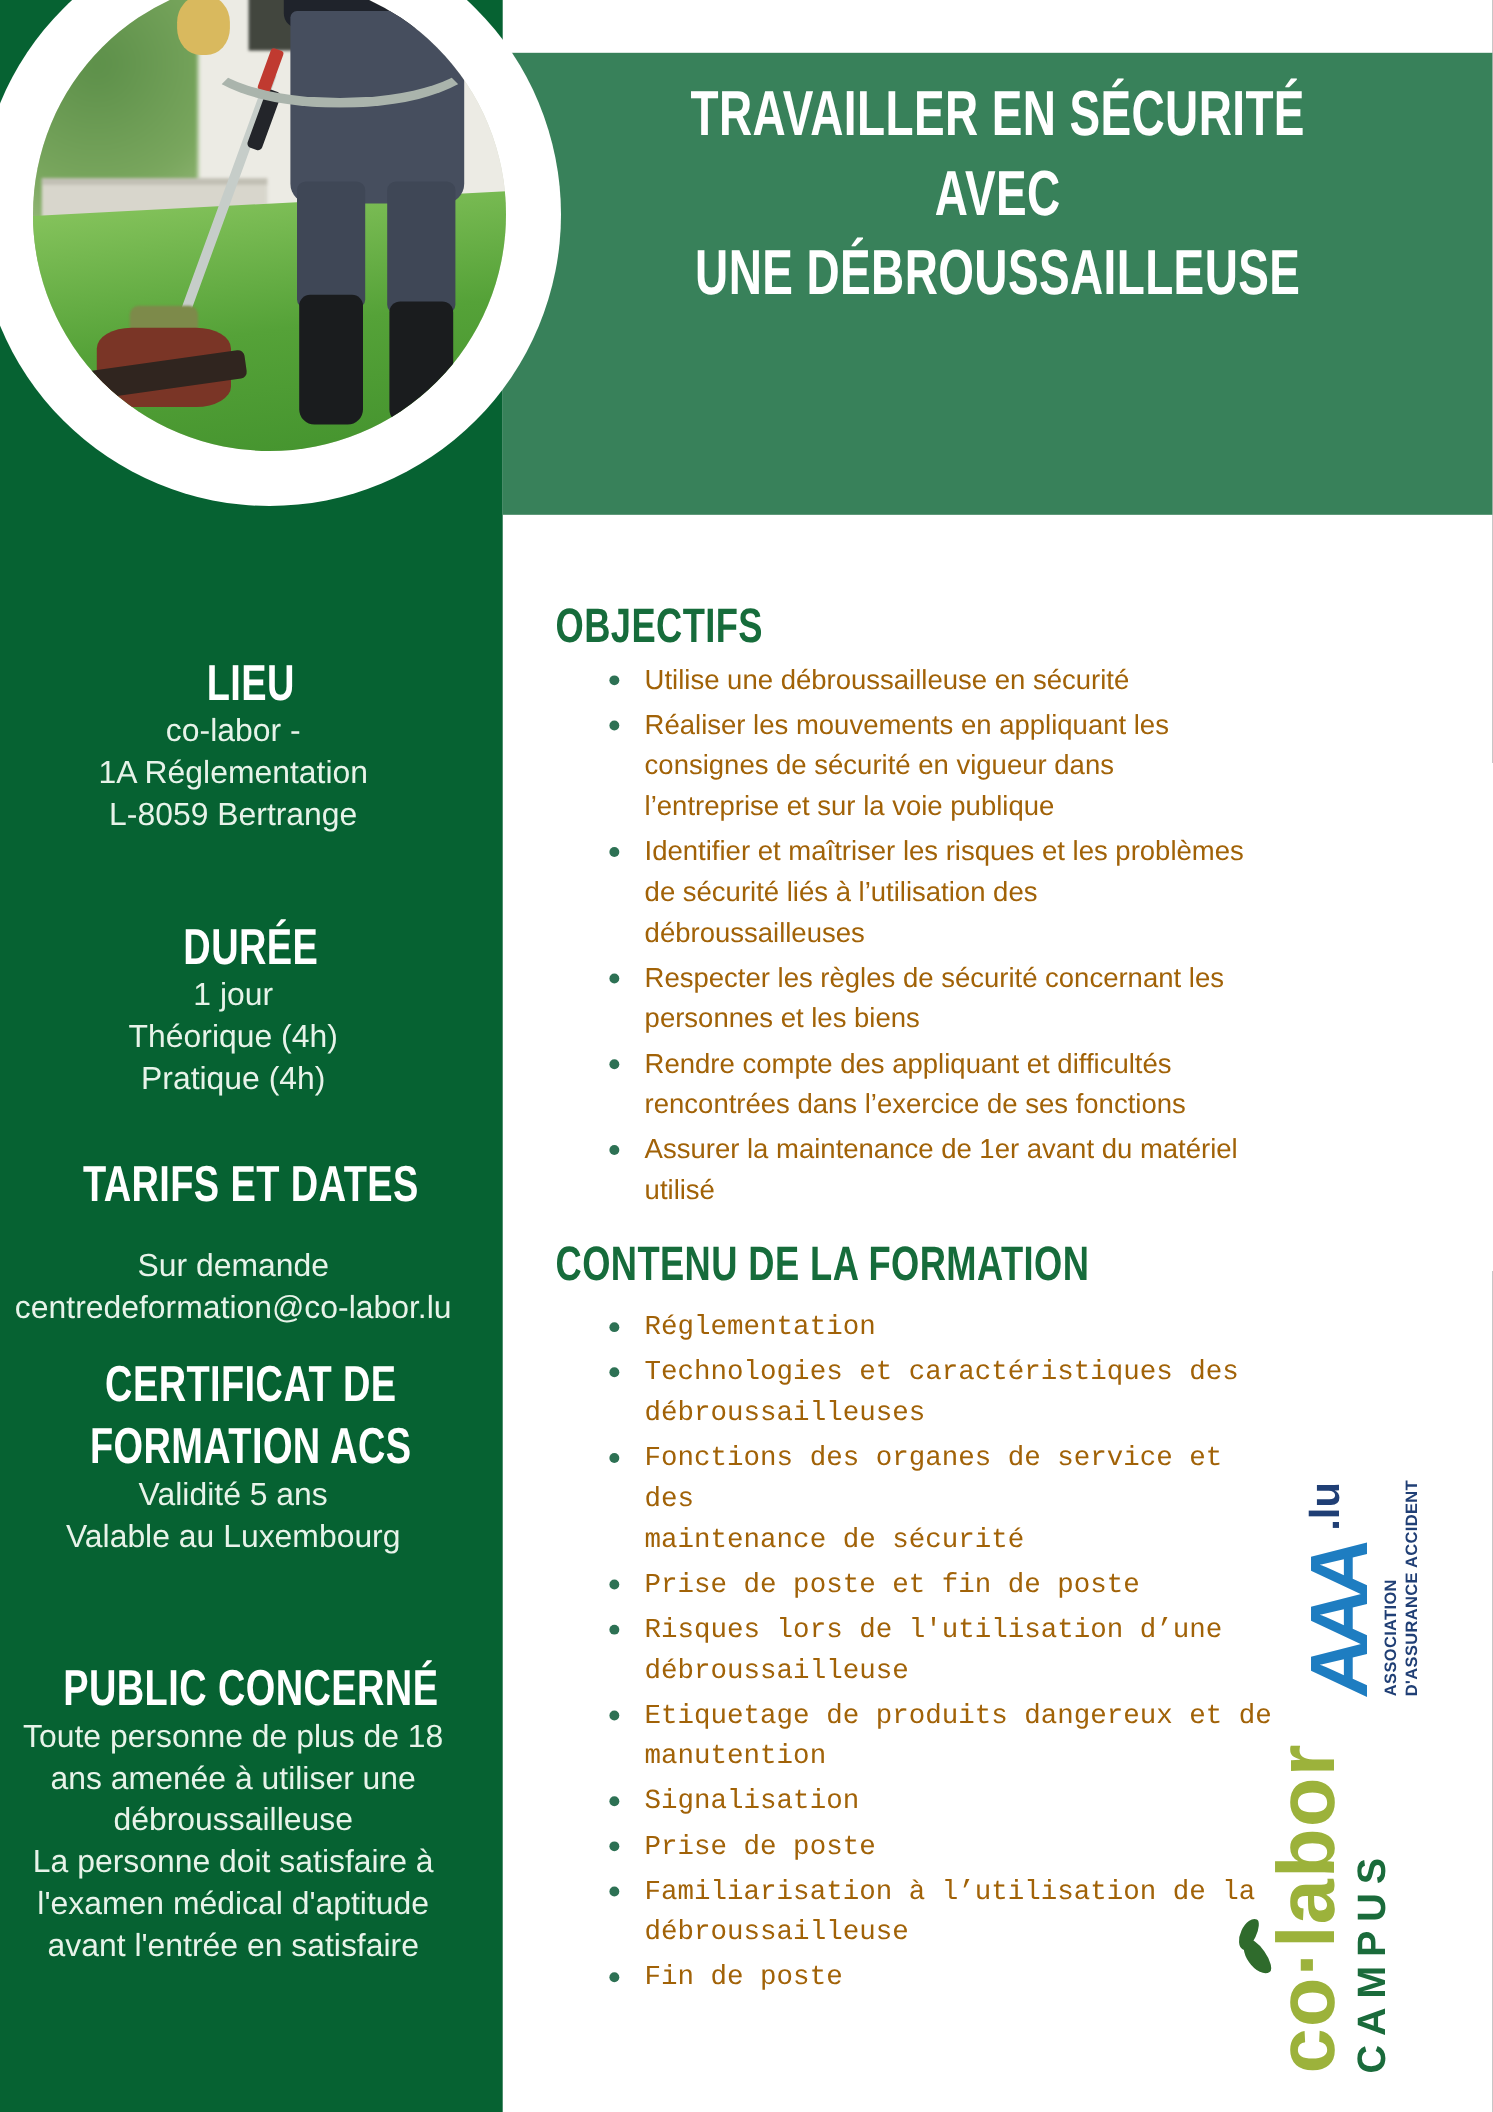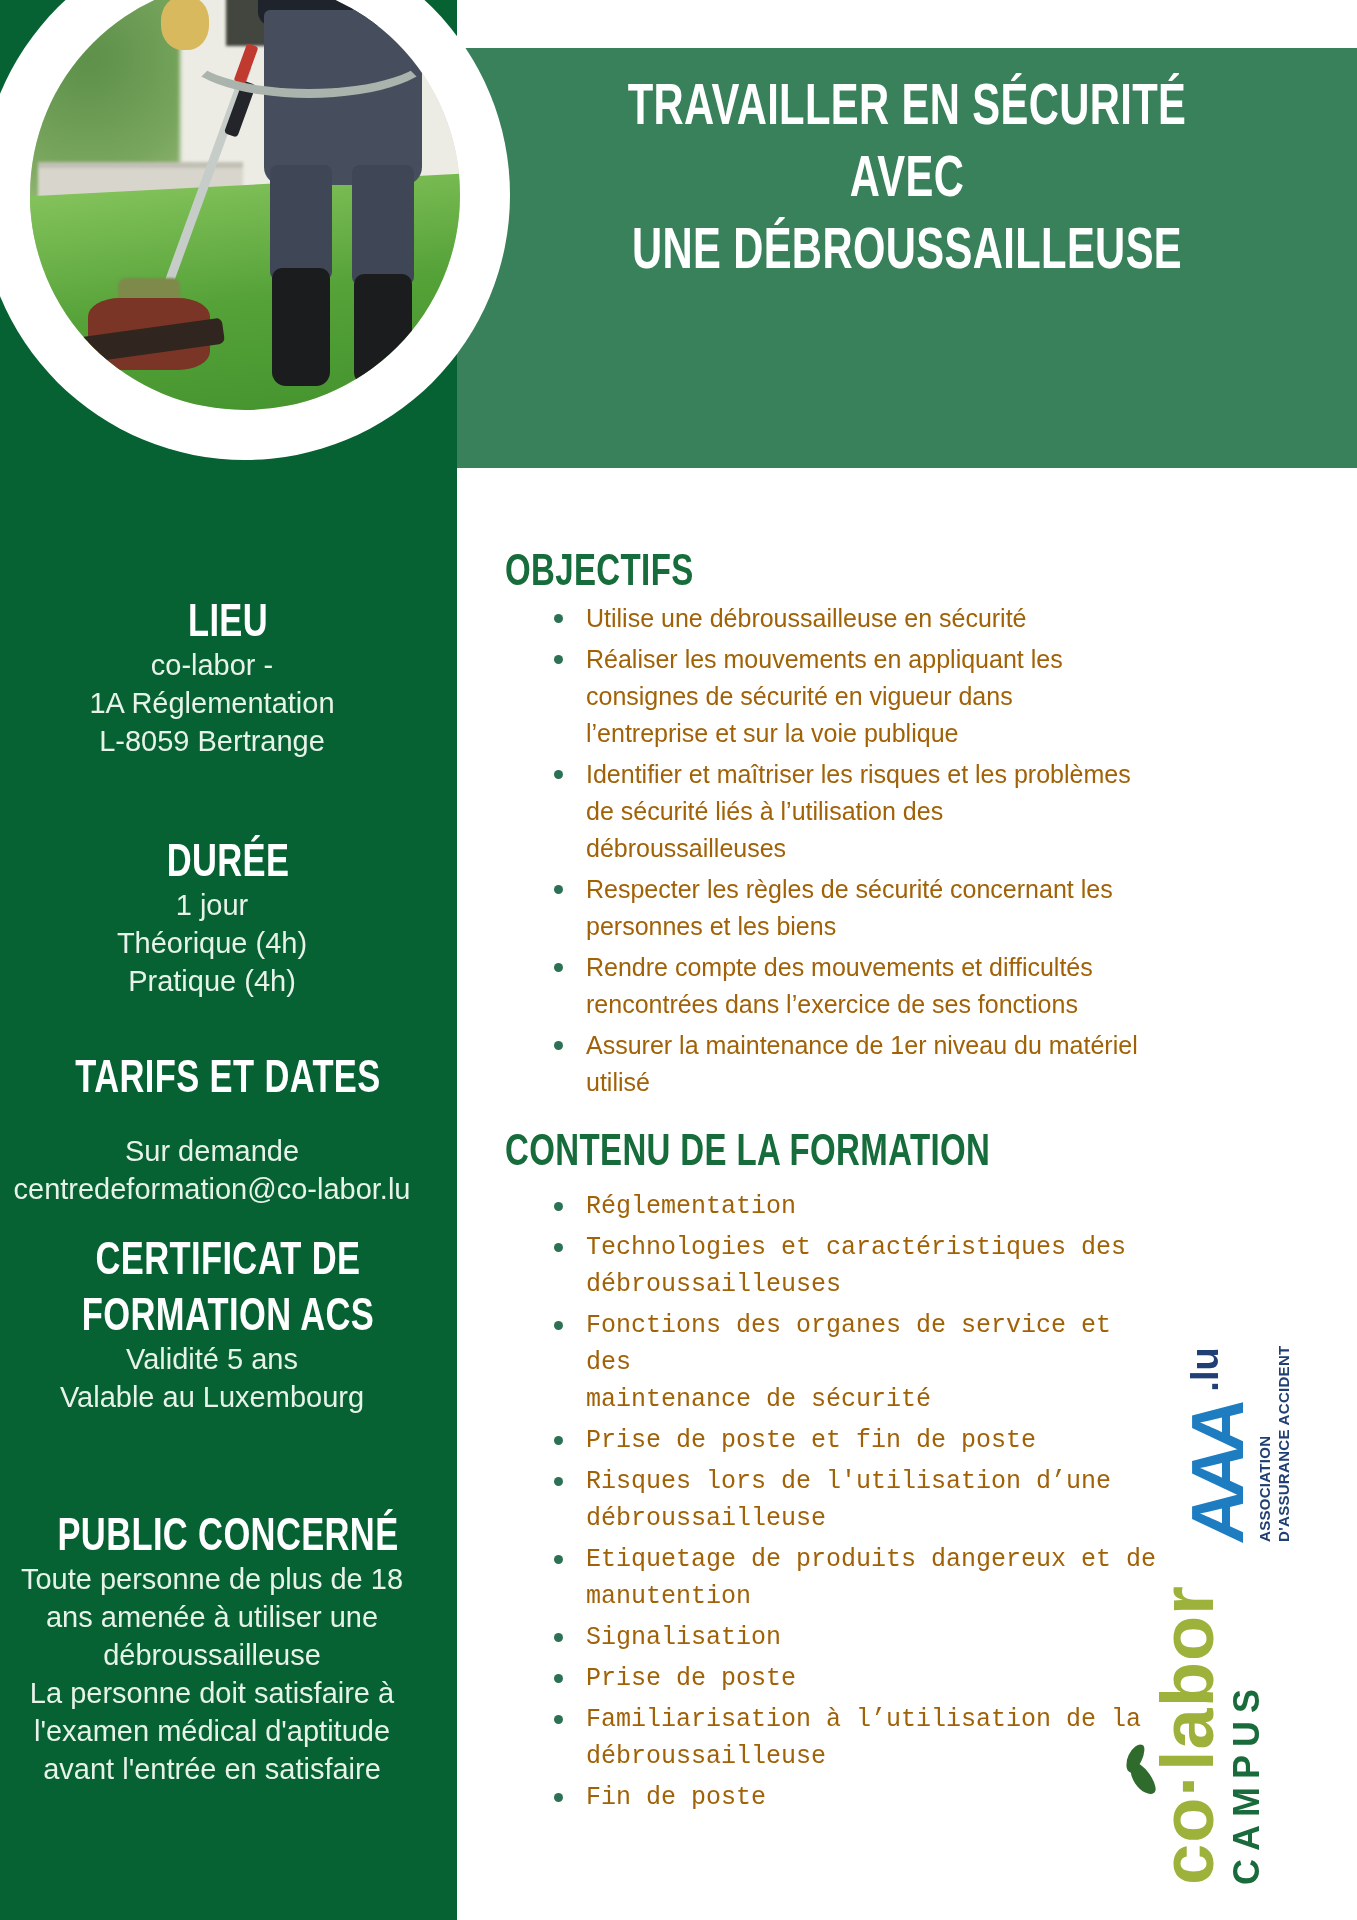--- a/index.html
+++ b/index.html
@@ -157,25 +157,25 @@
     <li>
       <div>Identifier et maîtriser les risques et les problèmes</div>
       <div>de sécurité liés à l’utilisation des</div>
       <div>débroussailleuses</div>
     </li>
     <li>
       <div>Respecter les règles de sécurité concernant les</div>
       <div>personnes et les biens</div>
     </li>
     <li>
-      <div>Rendre compte des mouvements et difficultés</div>
+      <div>Rendre compte des appliquant et difficultés</div>
       <div>rencontrées dans l’exercice de ses fonctions</div>
     </li>
     <li>
-      <div>Assurer la maintenance de 1er niveau du matériel</div>
+      <div>Assurer la maintenance de 1er avant du matériel</div>
       <div>utilisé</div>
     </li>
   </ul>
 
   <div class="m-head cond" style="top:1125px;">CONTENU DE LA FORMATION</div>
 
   <ul class="blist" style="top:1188px;font-family:Liberation Mono, monospace;">
     <li>
       <div>Réglementation</div>
     </li>

